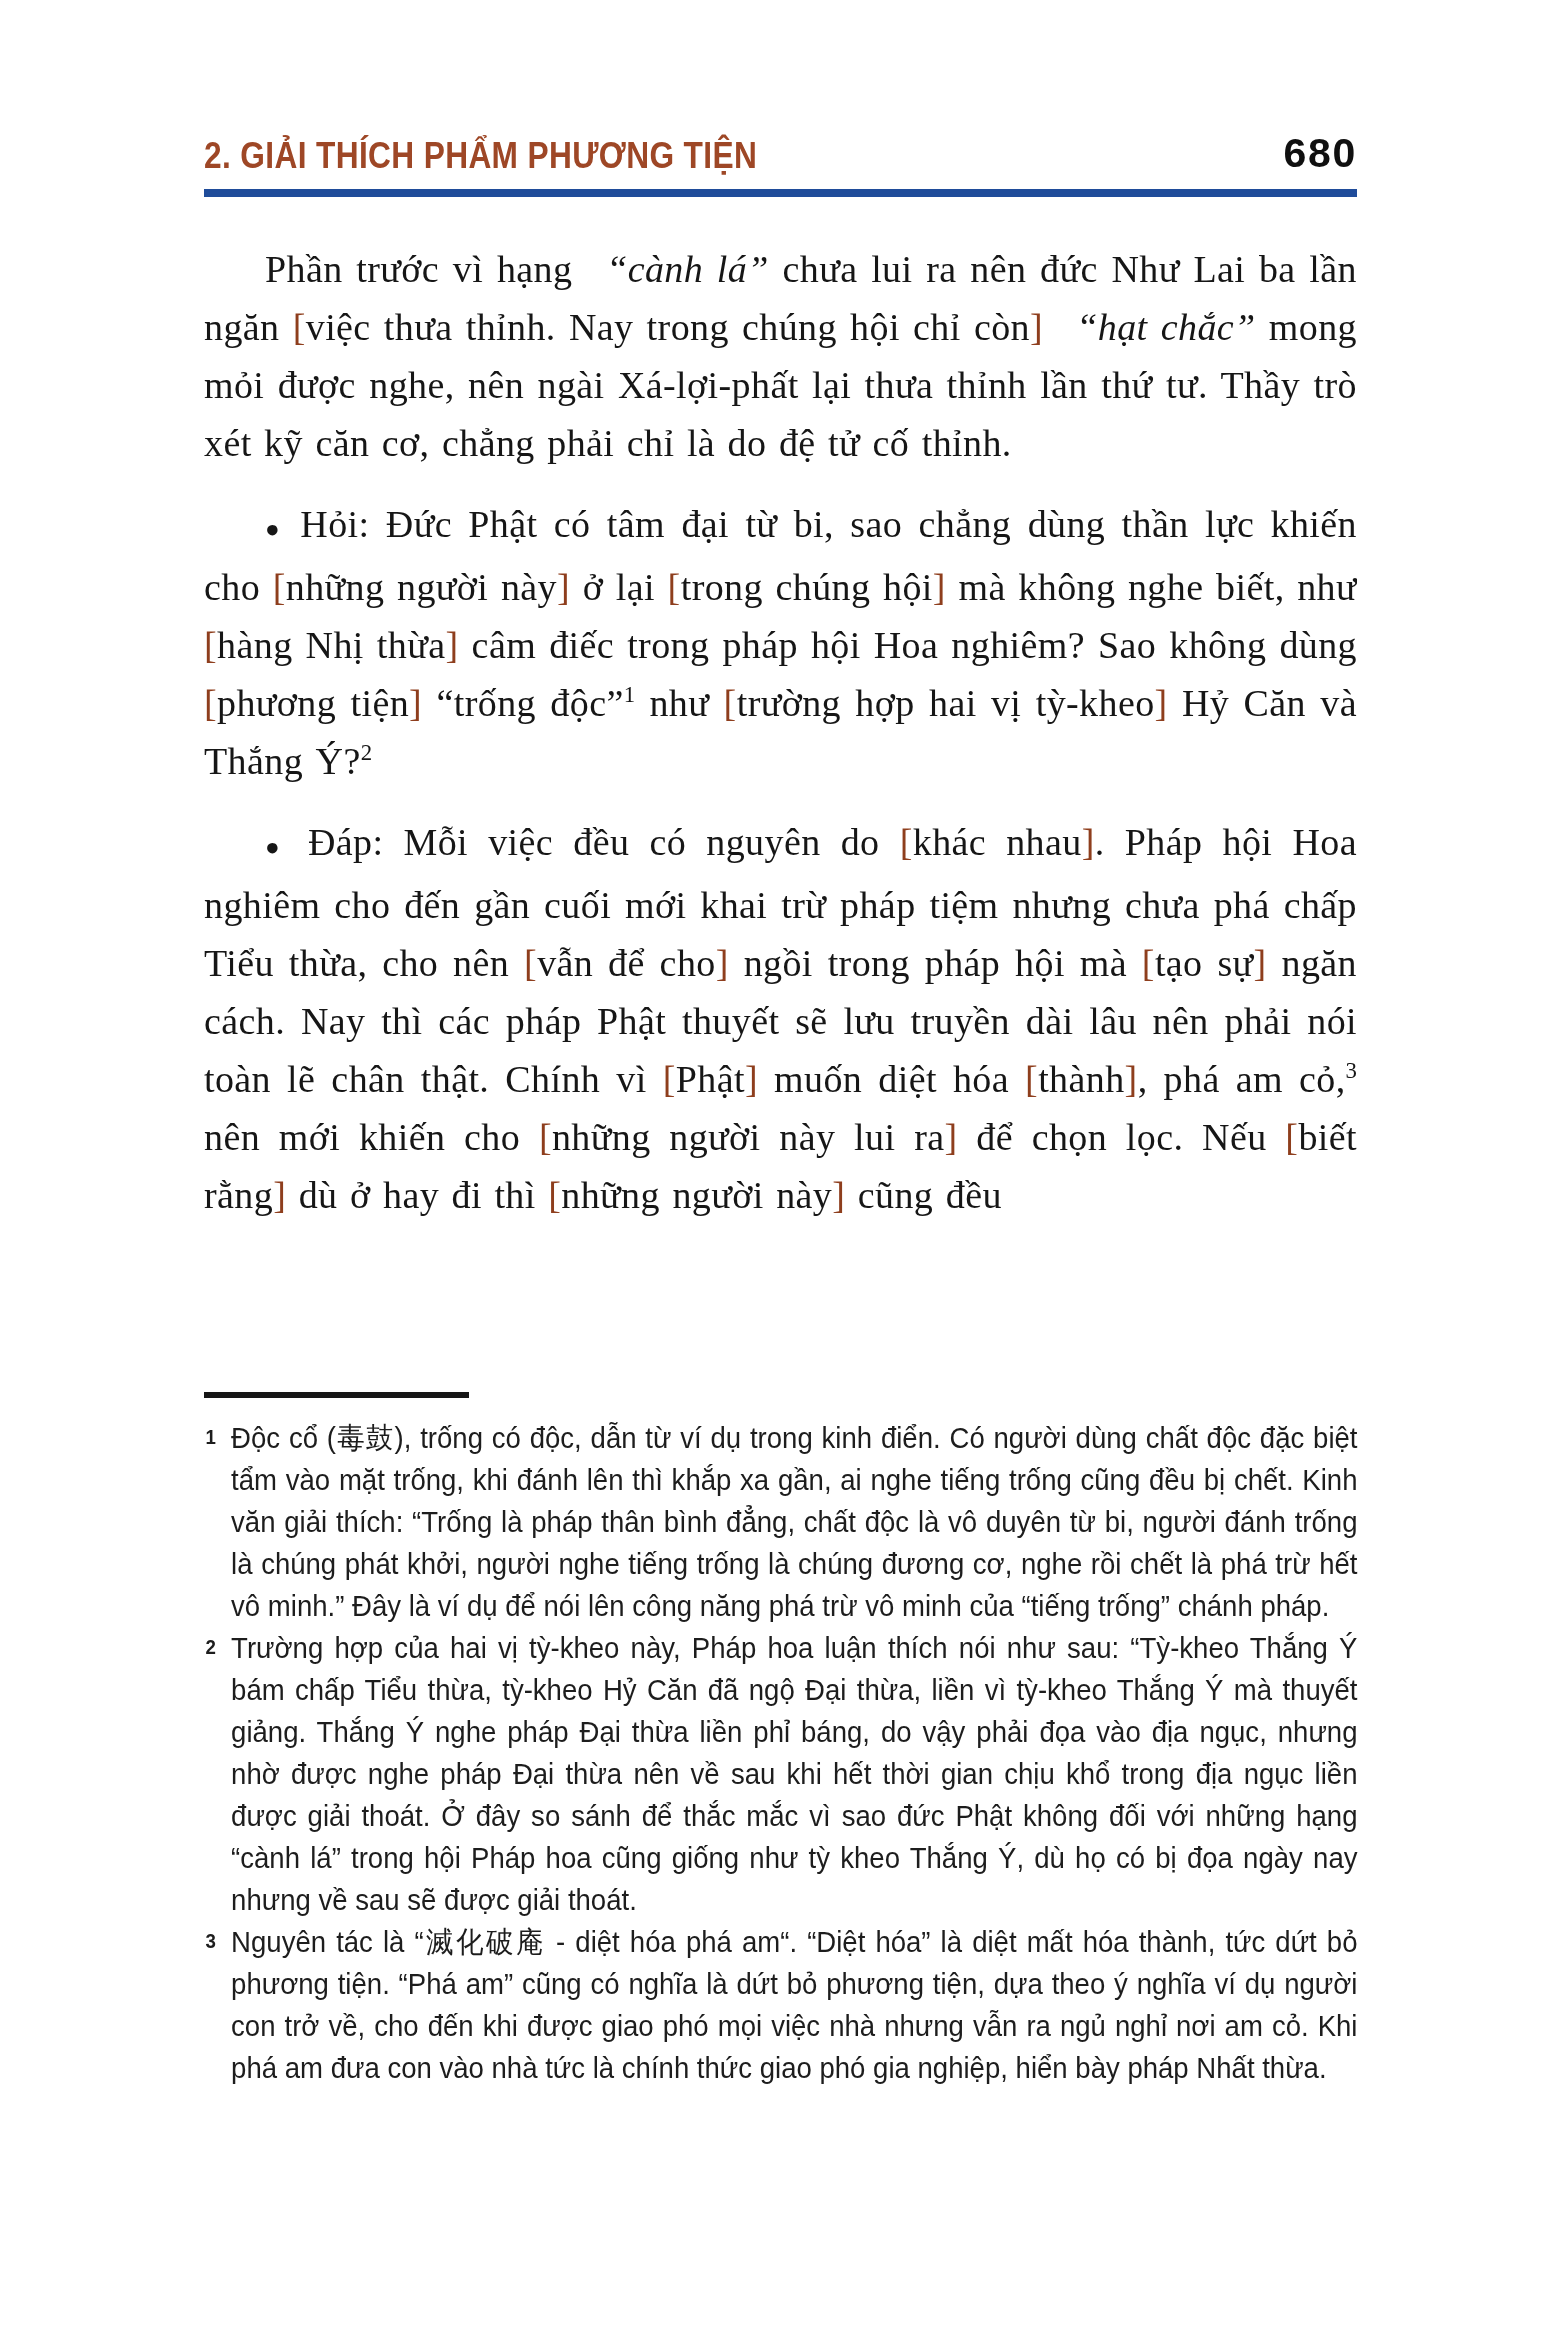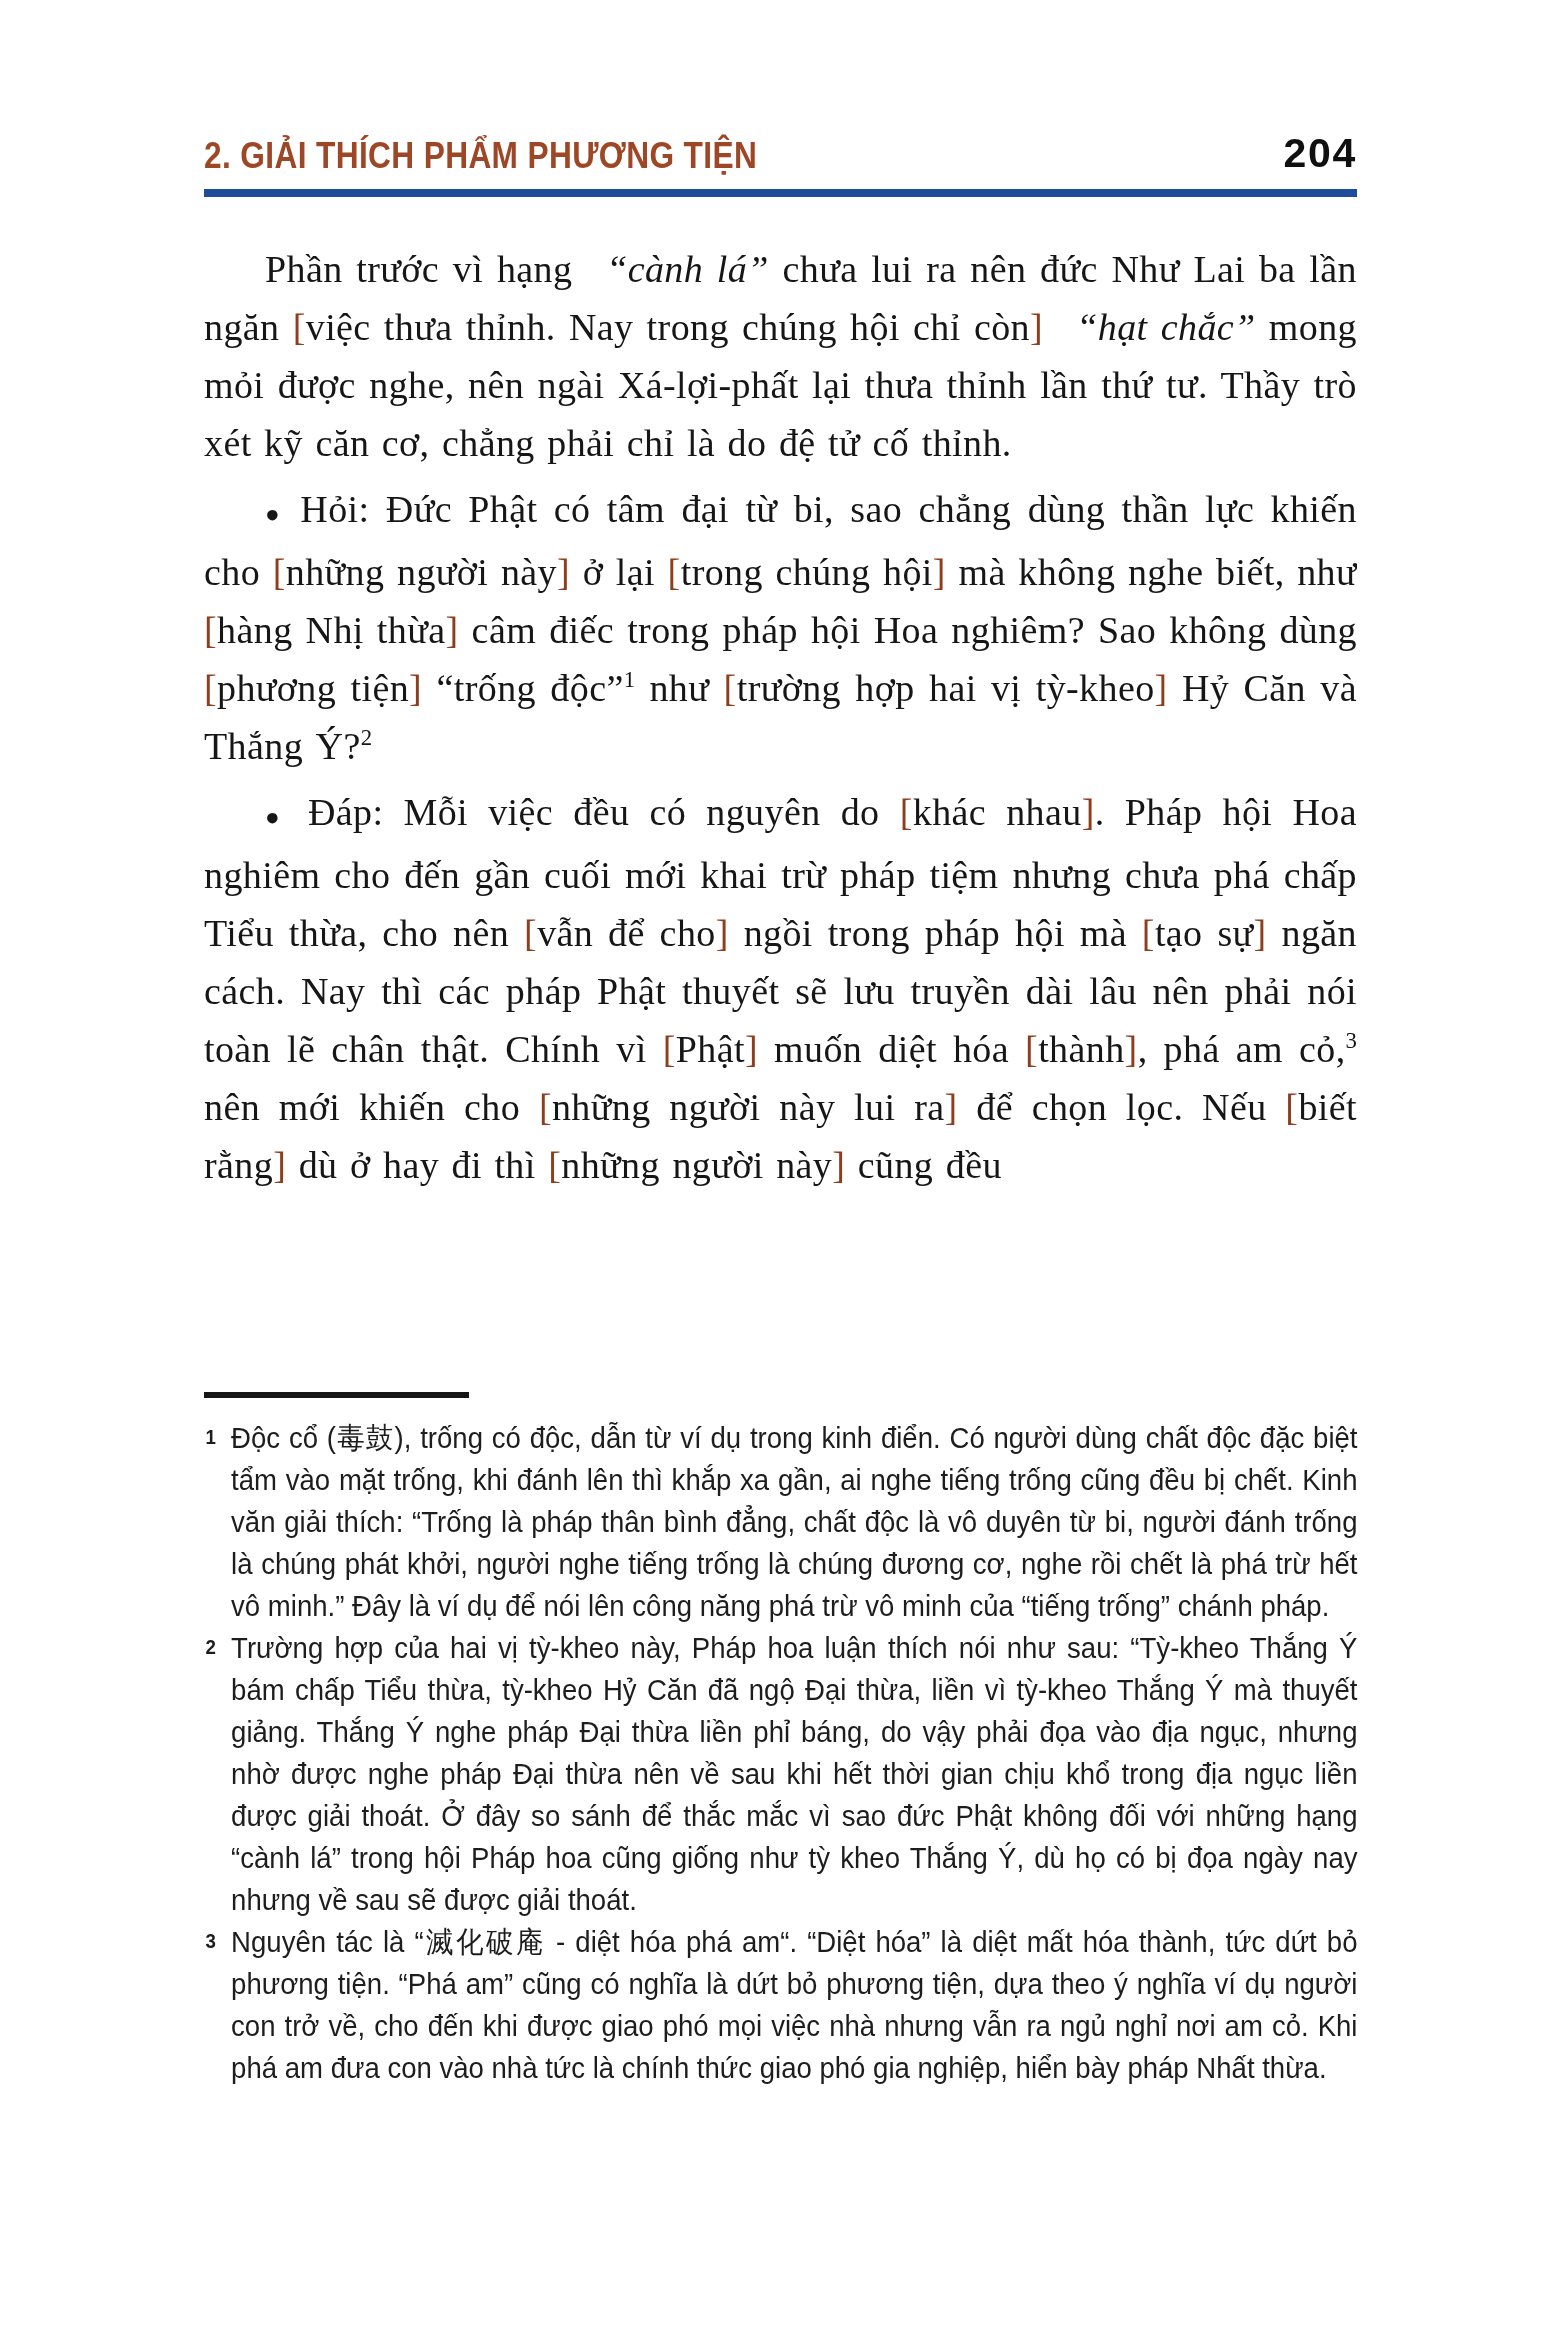--- a/index.html
+++ b/index.html
@@ -49,21 +49,21 @@
     margin-top: 43px;
     height: 1142px;
     overflow: hidden;
     font-size: 38px;
     line-height: 58px;
     text-align: justify;
     letter-spacing: 0.4px;
     word-spacing: 2.6px;
   }
   .para { margin: 0; text-indent: 61px; }
-  .para + .para { margin-top: 8px; }
+  .para + .para { margin-top: 23px; }
 
   .seg-i  { font-style: italic; margin-left: 20px; }
   .seg-br { color: var(--bracket, #8e3e1d); }
   .seg-sup {
     font-size: 60%;
     vertical-align: super;
     line-height: 0;
     letter-spacing: 0;
   }
   .seg-dot { font-size: 64%; }
@@ -95,21 +95,21 @@
     font-weight: 700;
   }
 </style>
 </head>
 <body>
 
 <div class="page">
 
   <div class="header-row">
     <div class="running-title">2. GIẢI THÍCH PHẨM PHƯƠNG TIỆN</div>
-    <div class="page-number">204</div>
+    <div class="page-number">680</div>
   </div>
 
   <div class="header-rule"></div>
 
   <div class="body-block" id="body-block">
       <p class="para"><span class="seg-t">Phần trước vì hạng </span><span class="seg-i">“cành lá”</span><span class="seg-t"> chưa lui ra nên đức Như Lai ba lần ngăn </span><span class="seg-br">[</span><span class="seg-t">việc thưa thỉnh. Nay trong chúng hội chỉ còn</span><span class="seg-br">]</span><span class="seg-t"> </span><span class="seg-i">“hạt chắc”</span><span class="seg-t"> mong mỏi được nghe, nên ngài Xá-lợi-phất lại thưa thỉnh lần thứ tư. Thầy trò xét kỹ căn cơ, chẳng phải chỉ là do đệ tử cố thỉnh.</span></p>
       <p class="para"><span class="seg-dot">●</span><span class="seg-t"> Hỏi: Đức Phật có tâm đại từ bi, sao chẳng dùng thần lực khiến cho </span><span class="seg-br">[</span><span class="seg-t">những người này</span><span class="seg-br">]</span><span class="seg-t"> ở lại </span><span class="seg-br">[</span><span class="seg-t">trong chúng hội</span><span class="seg-br">]</span><span class="seg-t"> mà không nghe biết, như </span><span class="seg-br">[</span><span class="seg-t">hàng Nhị thừa</span><span class="seg-br">]</span><span class="seg-t"> câm điếc trong pháp hội Hoa nghiêm? Sao không dùng </span><span class="seg-br">[</span><span class="seg-t">phương tiện</span><span class="seg-br">]</span><span class="seg-t"> “trống độc”</span><span class="seg-sup">1</span><span class="seg-t"> như </span><span class="seg-br">[</span><span class="seg-t">trường hợp hai vị tỳ-kheo</span><span class="seg-br">]</span><span class="seg-t"> Hỷ Căn và Thắng Ý?</span><span class="seg-sup">2</span></p>
       <p class="para"><span class="seg-dot">●</span><span class="seg-t"> Đáp: Mỗi việc đều có nguyên do </span><span class="seg-br">[</span><span class="seg-t">khác nhau</span><span class="seg-br">]</span><span class="seg-t">. Pháp hội Hoa nghiêm cho đến gần cuối mới khai trừ pháp tiệm nhưng chưa phá chấp Tiểu thừa, cho nên </span><span class="seg-br">[</span><span class="seg-t">vẫn để cho</span><span class="seg-br">]</span><span class="seg-t"> ngồi trong pháp hội mà </span><span class="seg-br">[</span><span class="seg-t">tạo sự</span><span class="seg-br">]</span><span class="seg-t"> ngăn cách. Nay thì các pháp Phật thuyết sẽ lưu truyền dài lâu nên phải nói toàn lẽ chân thật. Chính vì </span><span class="seg-br">[</span><span class="seg-t">Phật</span><span class="seg-br">]</span><span class="seg-t"> muốn diệt hóa </span><span class="seg-br">[</span><span class="seg-t">thành</span><span class="seg-br">]</span><span class="seg-t">, phá am cỏ,</span><span class="seg-sup">3</span><span class="seg-t"> nên mới khiến cho </span><span class="seg-br">[</span><span class="seg-t">những người này lui ra</span><span class="seg-br">]</span><span class="seg-t"> để chọn lọc. Nếu </span><span class="seg-br">[</span><span class="seg-t">biết rằng</span><span class="seg-br">]</span><span class="seg-t"> dù ở hay đi thì </span><span class="seg-br">[</span><span class="seg-t">những người này</span><span class="seg-br">]</span><span class="seg-t"> cũng đều</span></p>
     </div>
 

